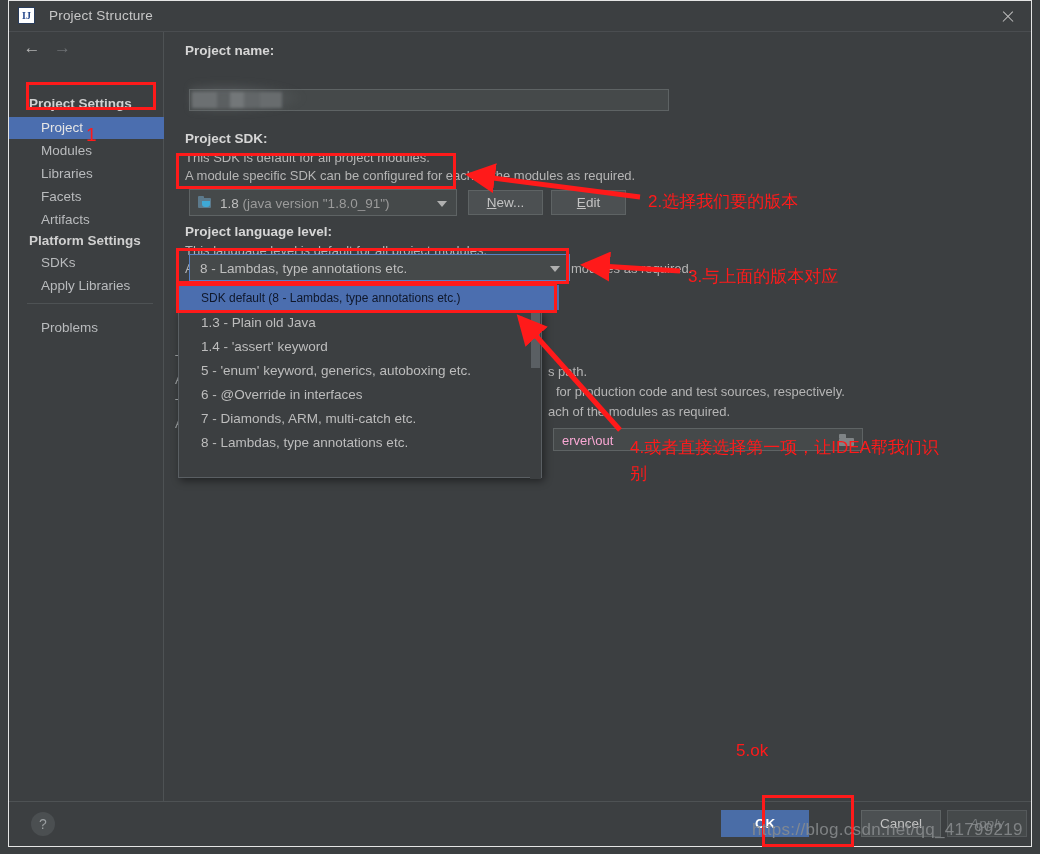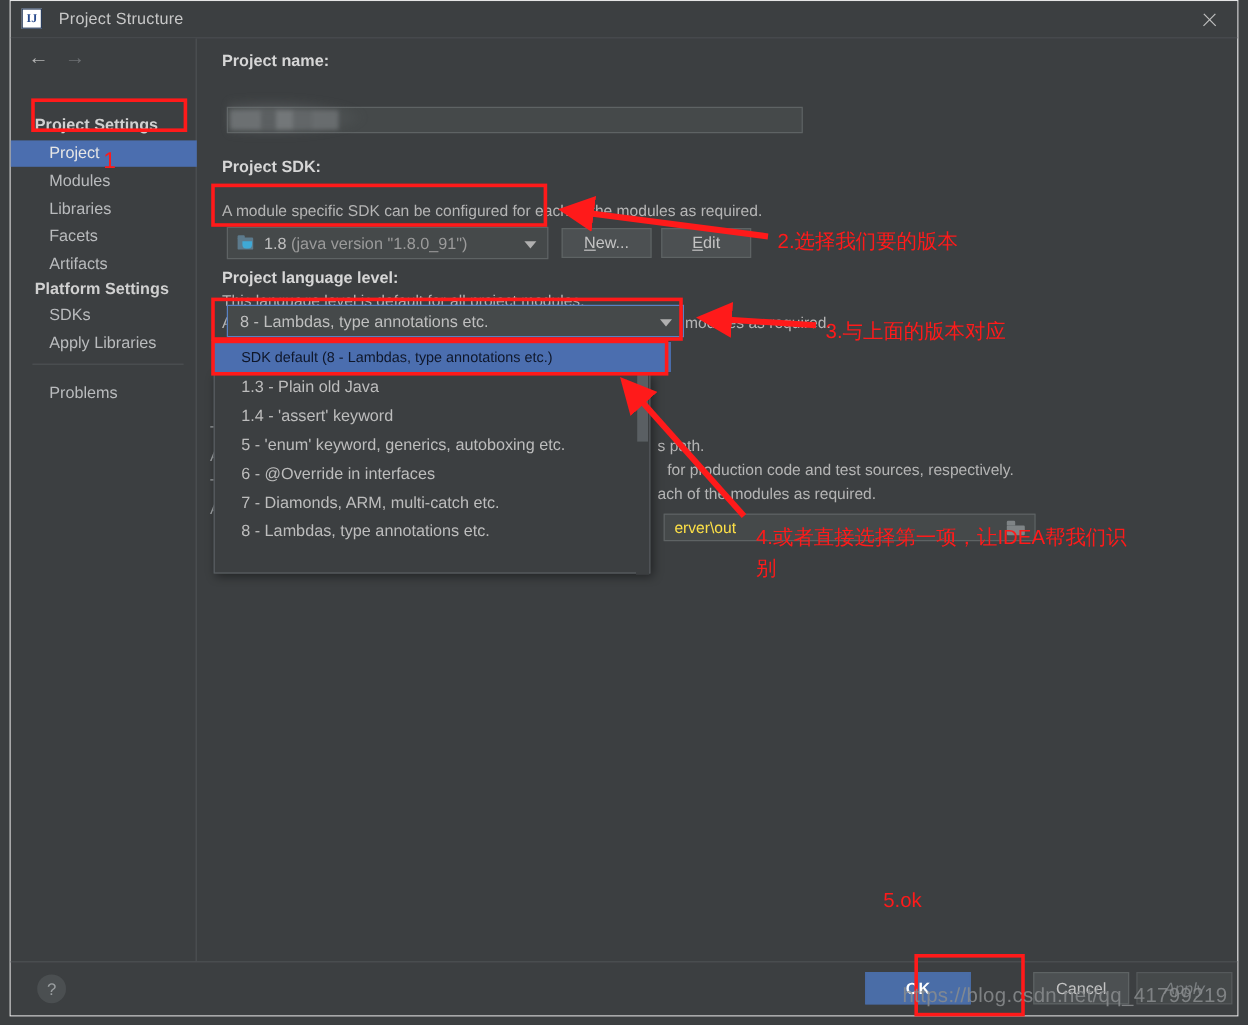--- a/index.html
+++ b/index.html
@@ -228,21 +228,21 @@
 
   
   .out-field {
     position: absolute; left: 388px; top: 396px;
     width: 310px; height: 23px;
     background: #45494a; border: 1px solid #5e6364;
     box-sizing: border-box;
   }
   .out-field .txt {
     position: absolute; left: 8px; top: 50%; transform: translateY(-50%);
-    font-size: 13px; color: #fde047; white-space: nowrap;
+    font-size: 13px; color: #f9a8d4; white-space: nowrap;
   }
   .out-field .folder-ico {
     position: absolute; right: 8px; top: 50%; margin-top: -6px;
     width: 15px; height: 12px;
   }
   .out-field .folder-ico i {
     position: absolute; left: 0; bottom: 0;
     width: 15px; height: 8px;
     background: #7f8486; border-radius: 1px;
     display: block;
@@ -366,20 +366,21 @@
 
   <div class="main">
 
     <div class="label-bold" style="left:20px; top:11px;">Project name:</div>
     <div class="pname-field">
       <div class="pname-blur2"></div>
       <div class="pname-blur"></div>
     </div>
 
     <div class="label-bold" style="left:20px; top:99px;">Project SDK:</div>
+    <div class="desc" style="left:20px; top:118px;">This SDK is default for all project modules.</div>
     <div class="desc" style="left:20px; top:136px;">A module specific SDK can be configured for each of the modules as required.</div>
 
     <div class="combo" style="left:24px; top:157px; width:268px; height:27px;">
       <div class="sdk-icon">
         <div class="tab"></div>
           <div class="folder"></div>
           <div class="cup"></div>
       </div>
       <div class="combo-text" style="left:30px;">
         <span>1.8</span>

